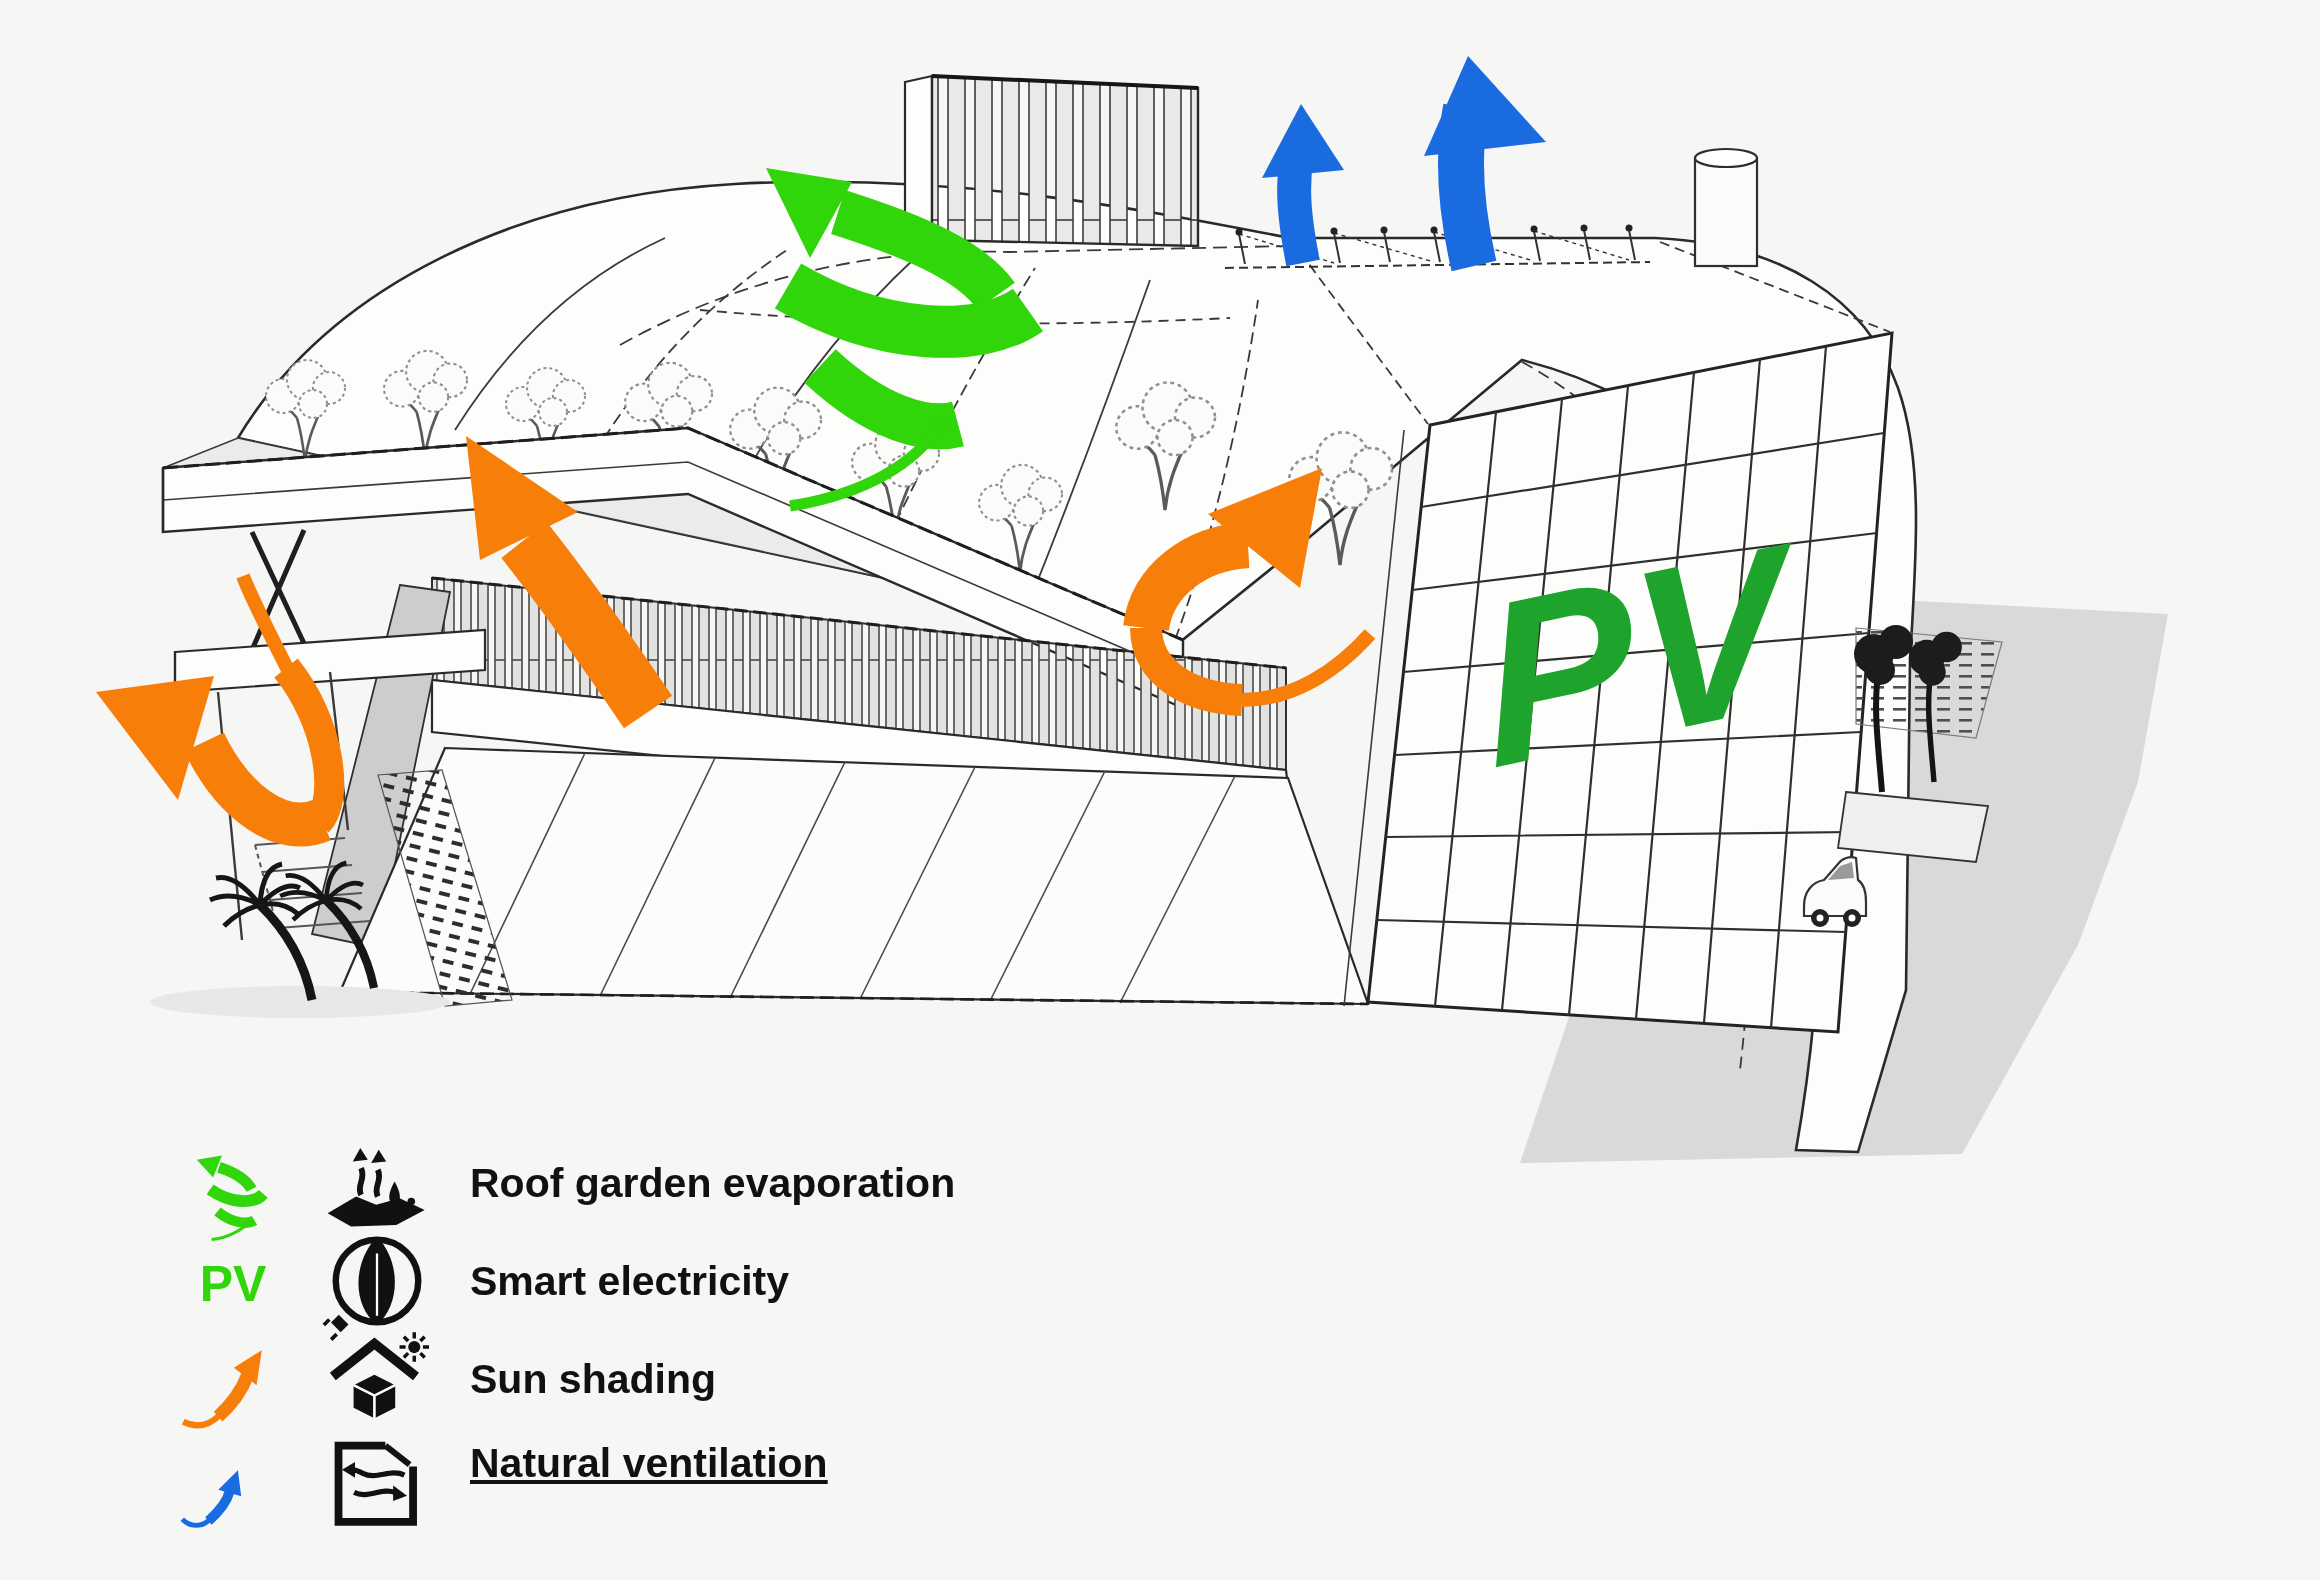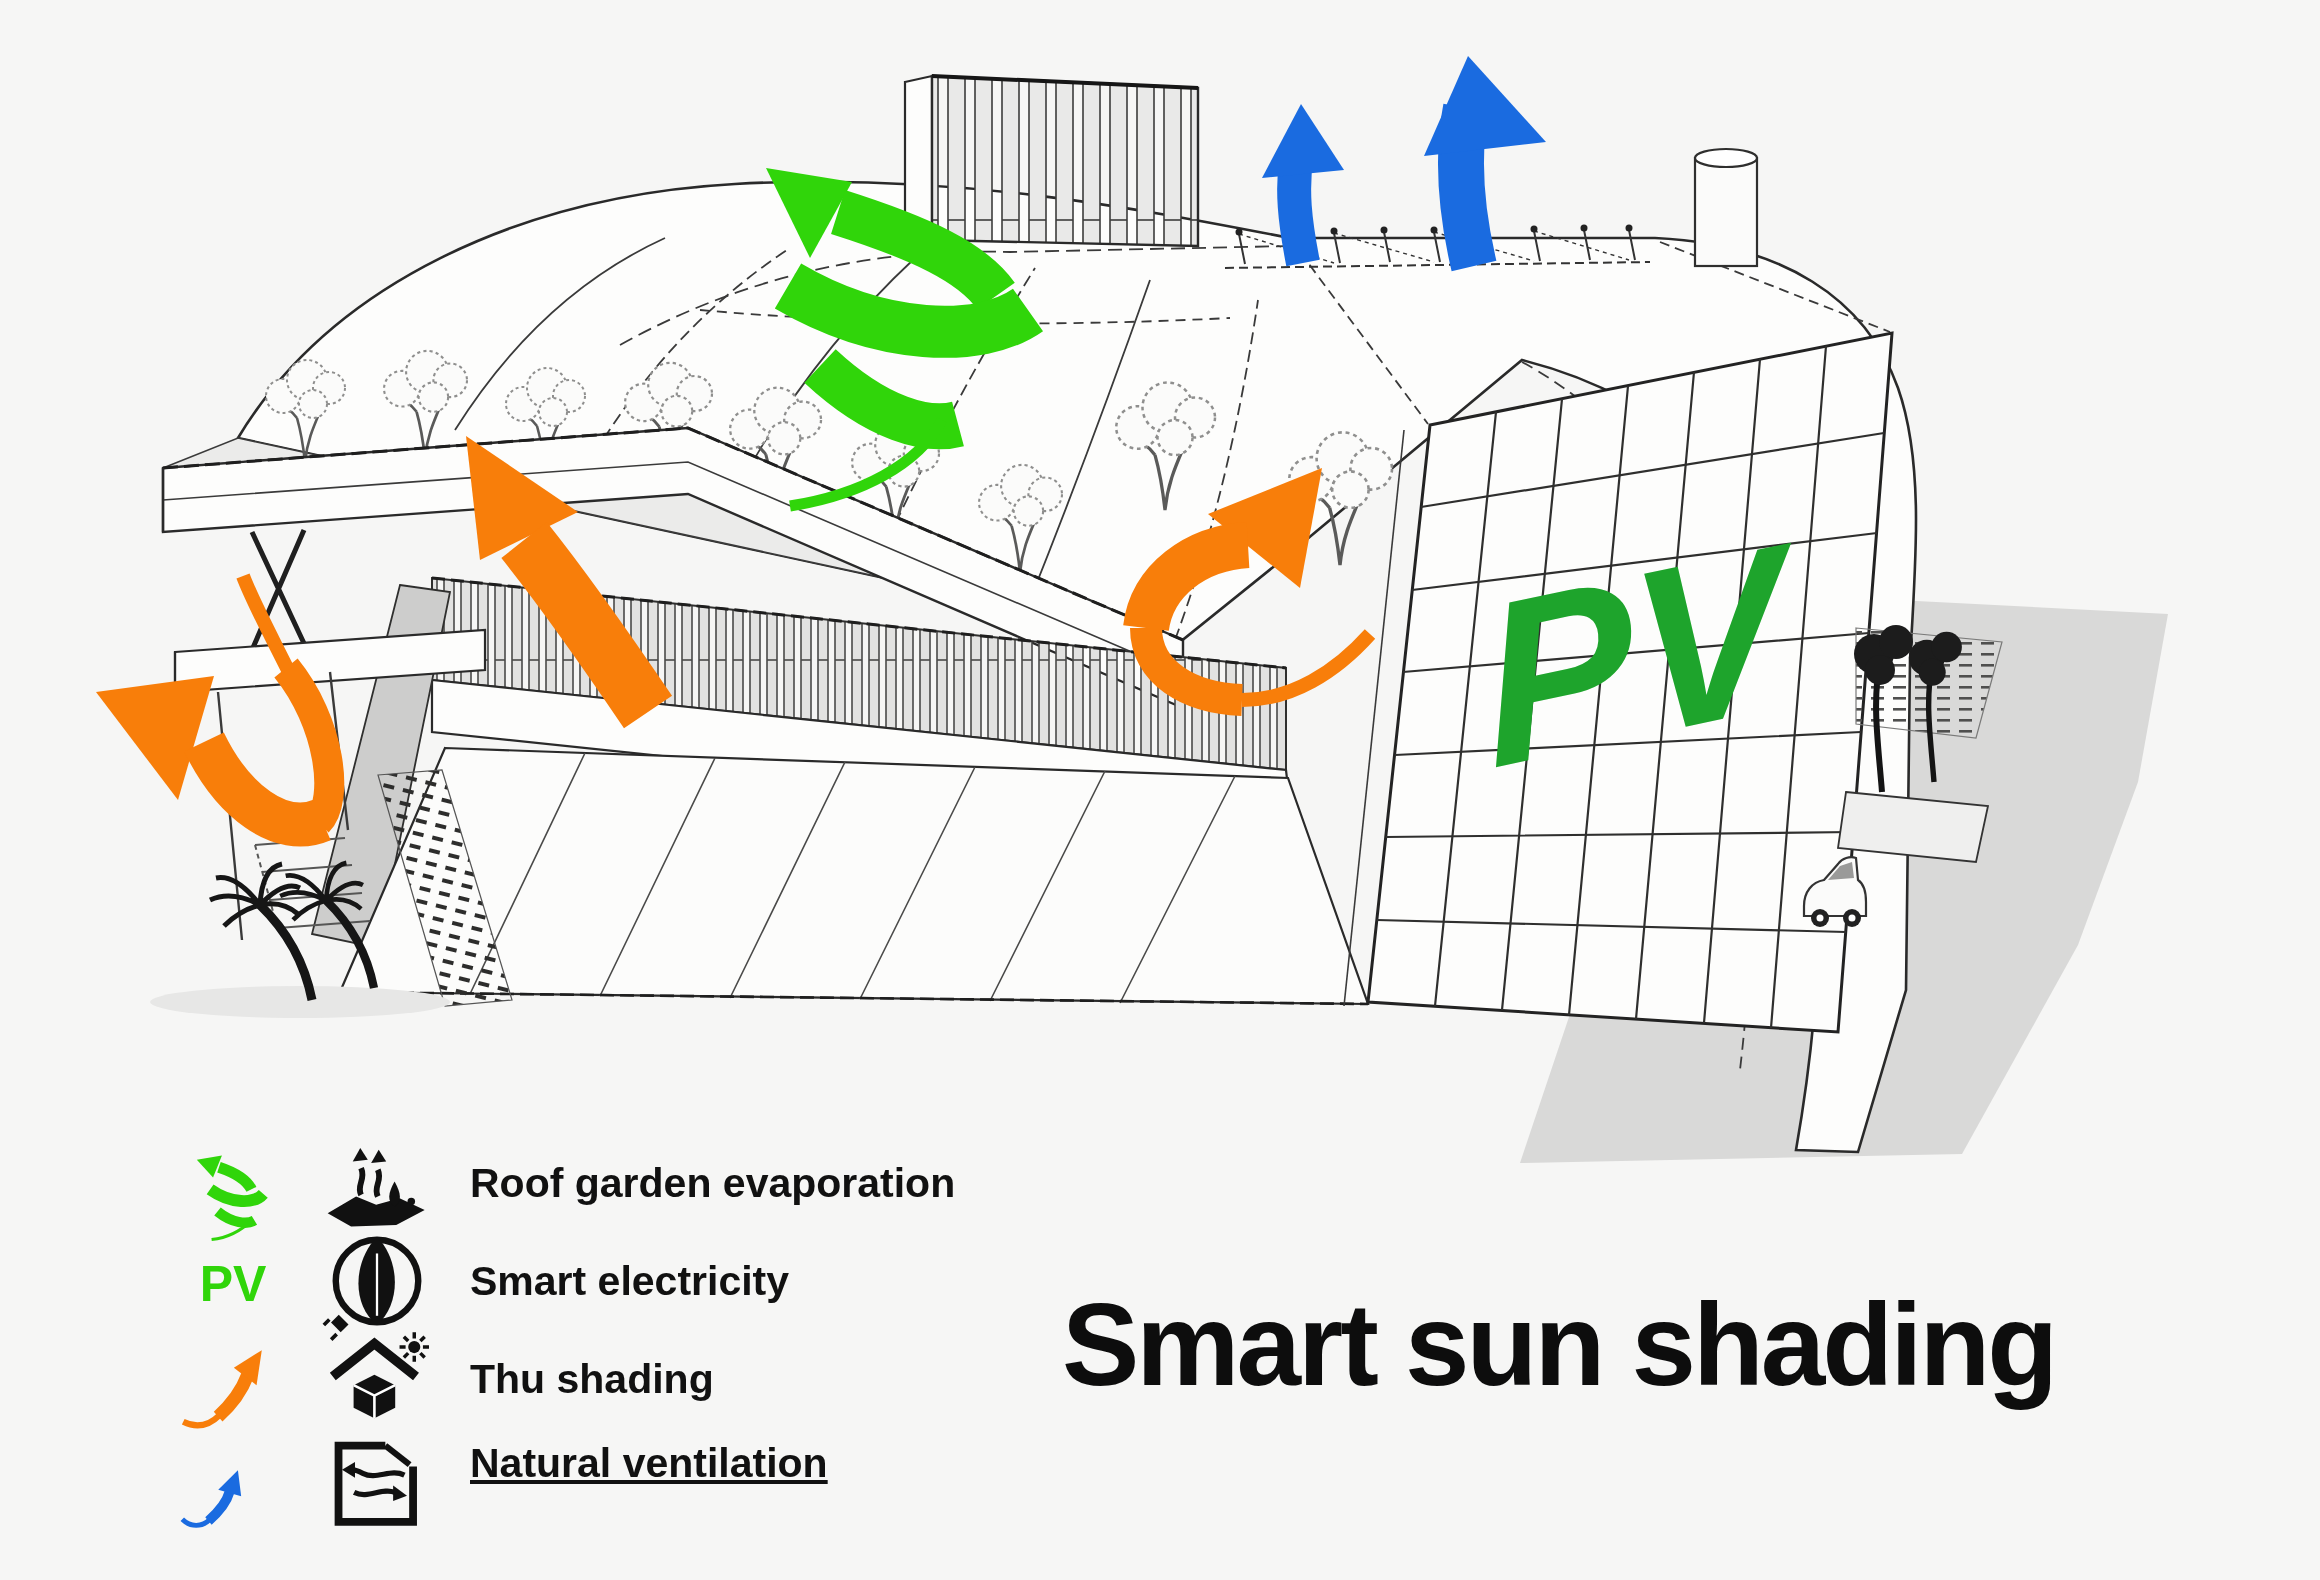--- a/index.html
+++ b/index.html
@@ -296,21 +296,21 @@
     </span>
     <span class="bicon" style="left:312px;top:1328px;width:130px;height:104px;">
       <svg width="122" height="104" viewBox="0 0 130 120">
         <path d="M 14,56 L 62,18 L 110,56" fill="none" stroke="#111" stroke-width="11"></path>
         <circle cx="108" cy="22" r="7" fill="#111"></circle>
         <path d="M 118,22 L 125,22 M 115,15 L 120,10 M 108,12 L 108,5 M 101,15 L 96,10 M 98,22 L 91,22 M 101,29 L 96,34 M 108,32 L 108,39 M 115,29 L 120,34" stroke="#111" stroke-width="4"></path>
         <path d="M 38,66 L 62,54 L 86,66 L 86,92 L 62,104 L 38,92 Z" fill="#111"></path>
         <path d="M 38,66 L 62,78 L 86,66 M 62,78 L 62,104" stroke="#fff" stroke-width="3" fill="none"></path>
       </svg>
     </span>
-    <span class="llabel" style="top:1356px;">Thu shading</span>
+    <span class="llabel" style="top:1356px;">Sun shading</span>
   </div>
 
   <div>
     <span class="cicon" style="left:168px;top:1444px;width:112px;height:90px;">
       <svg width="104" height="90" viewBox="0 0 110 110">
         <path d="M 4,92 C 14,102 28,102 38,92" fill="none" stroke-width="6" stroke="#1a6be0"></path>
         <path d="M 36,94 C 50,82 58,72 62,58" fill="none" stroke-width="12" stroke="#1a6be0"></path>
         <polygon points="72,32 48,56 76,64" fill="#1a6be0"></polygon>
       </svg>
     </span>
@@ -321,15 +321,14 @@
         <path d="M 92,52 C 76,44 60,58 44,50 C 40,48 36,46 33,46" fill="none" stroke="#111" stroke-width="6"></path>
         <polygon points="20,46 35,37 35,55" fill="#111"></polygon>
         <path d="M 34,72 C 50,80 66,66 81,72" fill="none" stroke="#111" stroke-width="6"></path>
         <polygon points="95,76 79,64 79,82" fill="#111"></polygon>
       </svg>
     </span>
     <span class="llabel" style="top:1440px;text-decoration:underline;">Natural ventilation</span>
   </div>
 </div>
 
-<div class="page-title">Smart sun shading</div>
 
 </div>
 
 </body></html>

